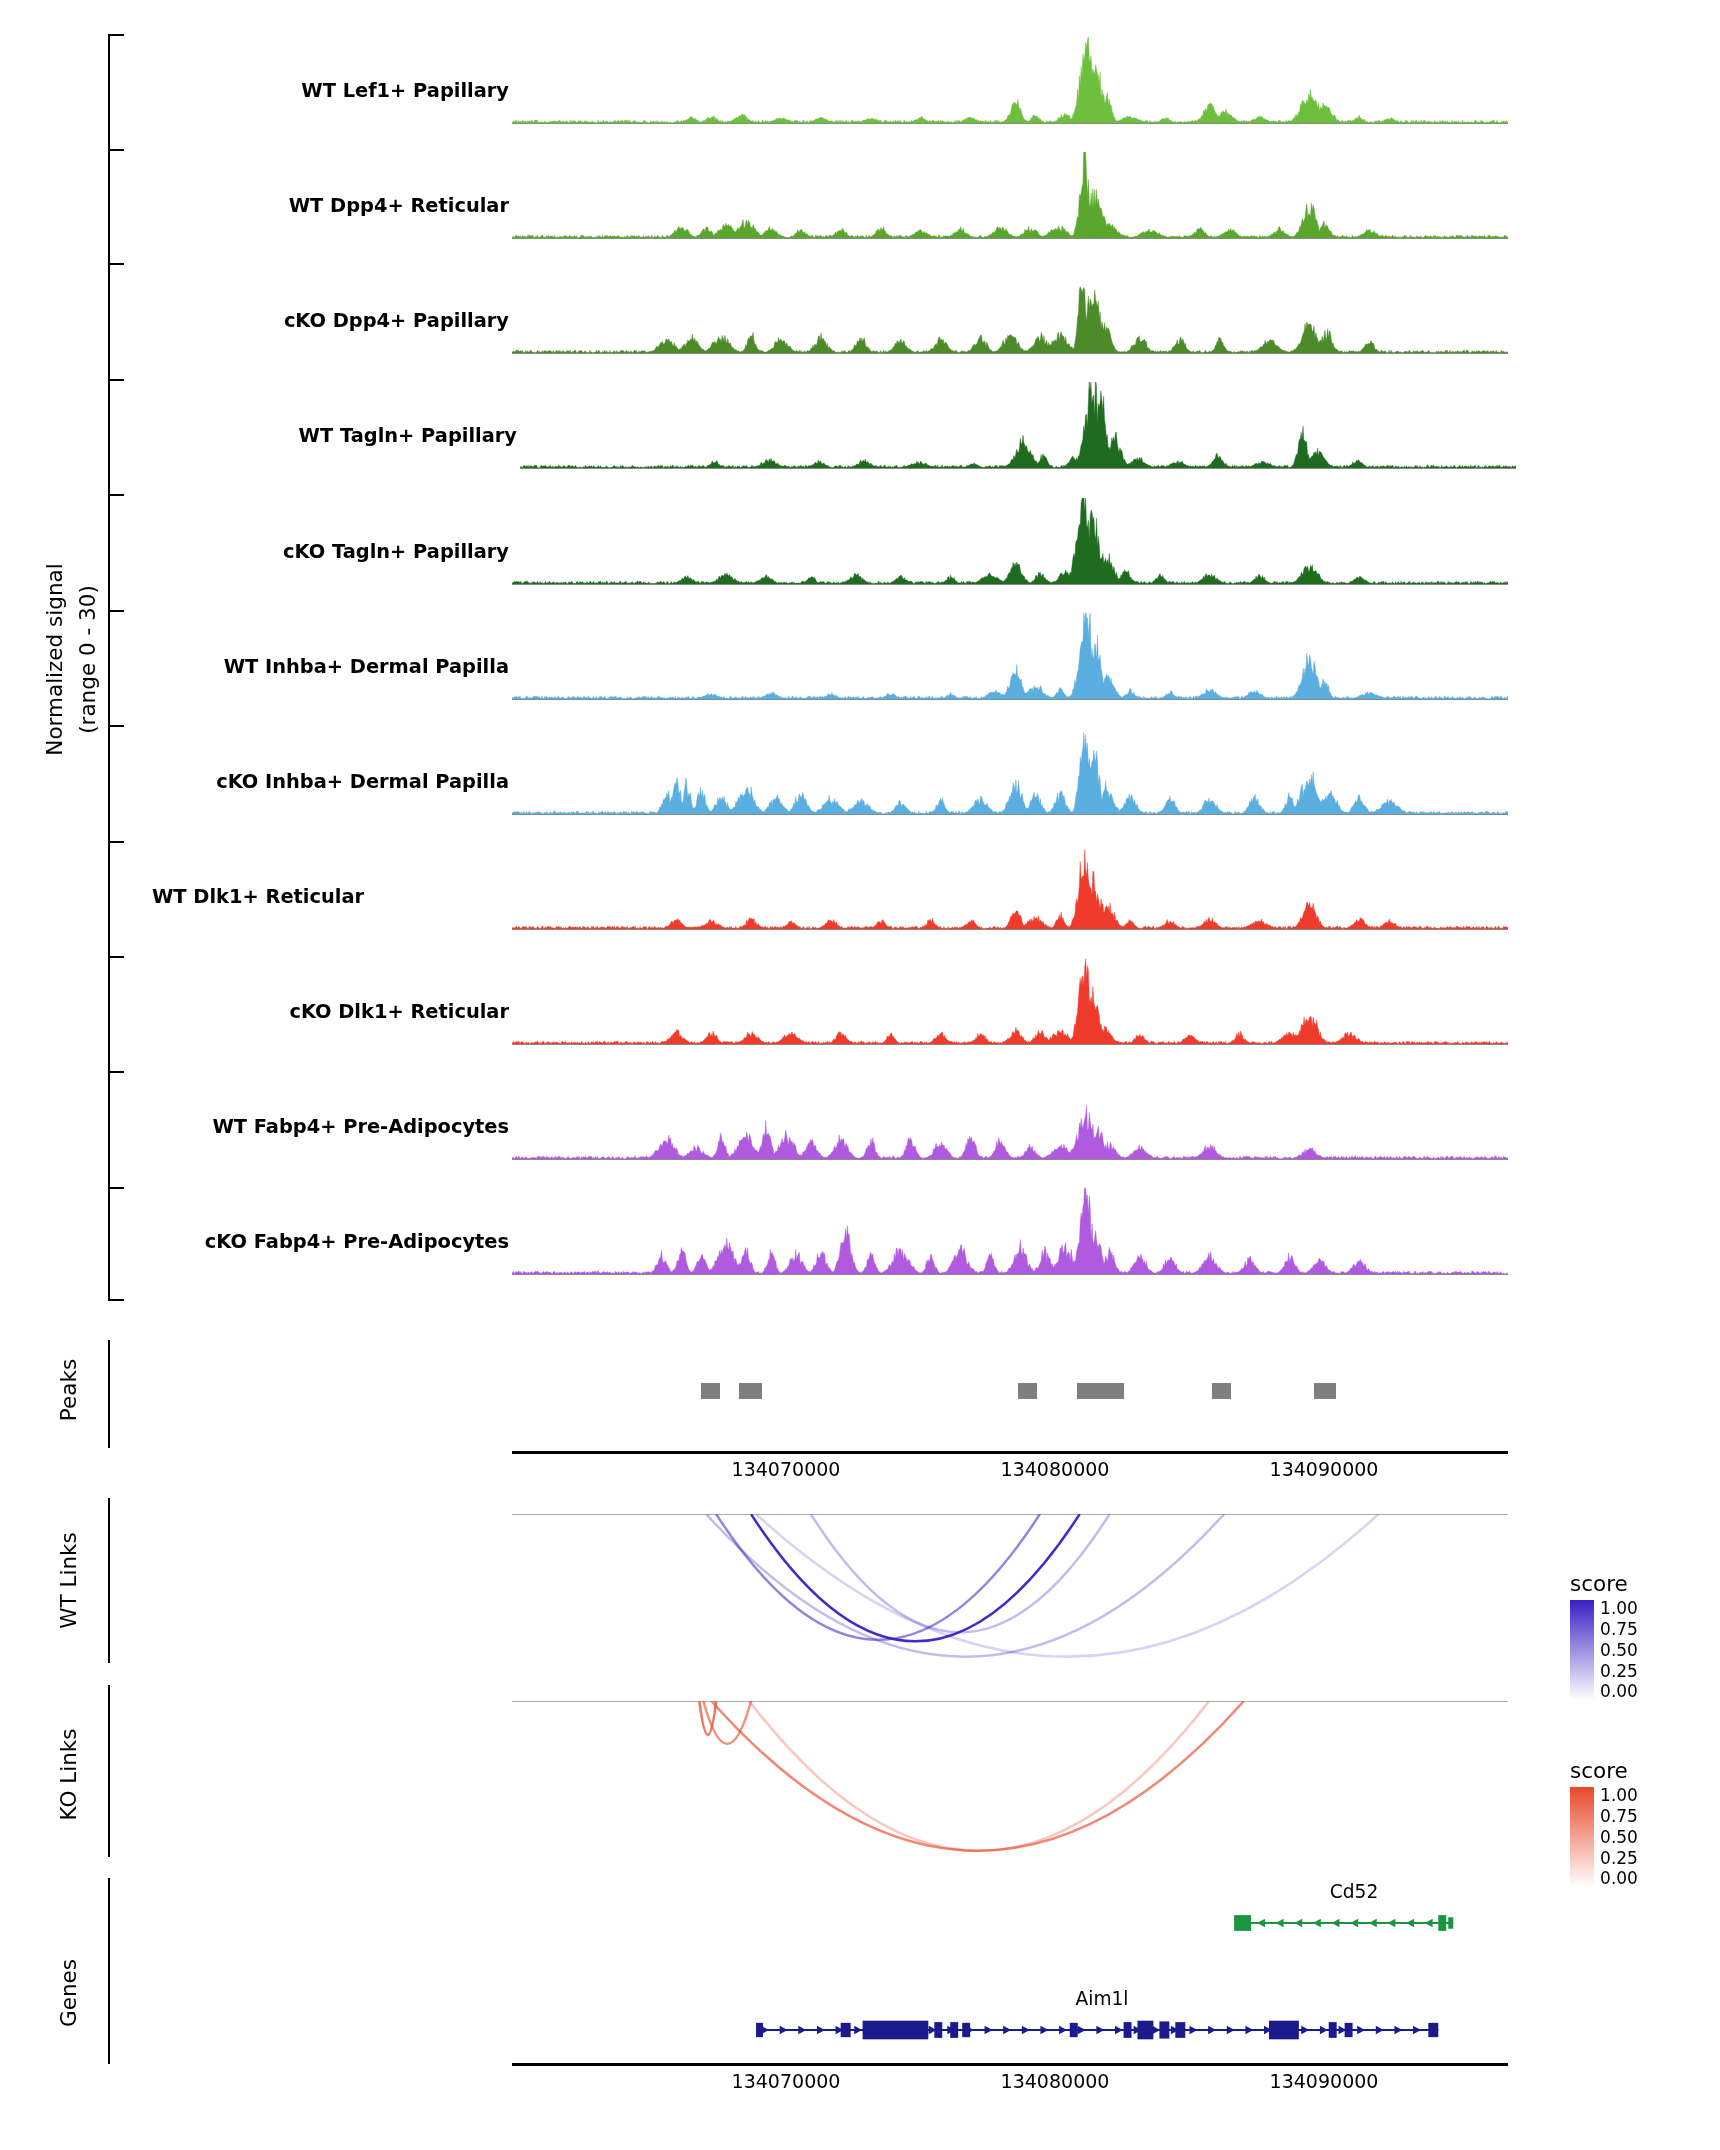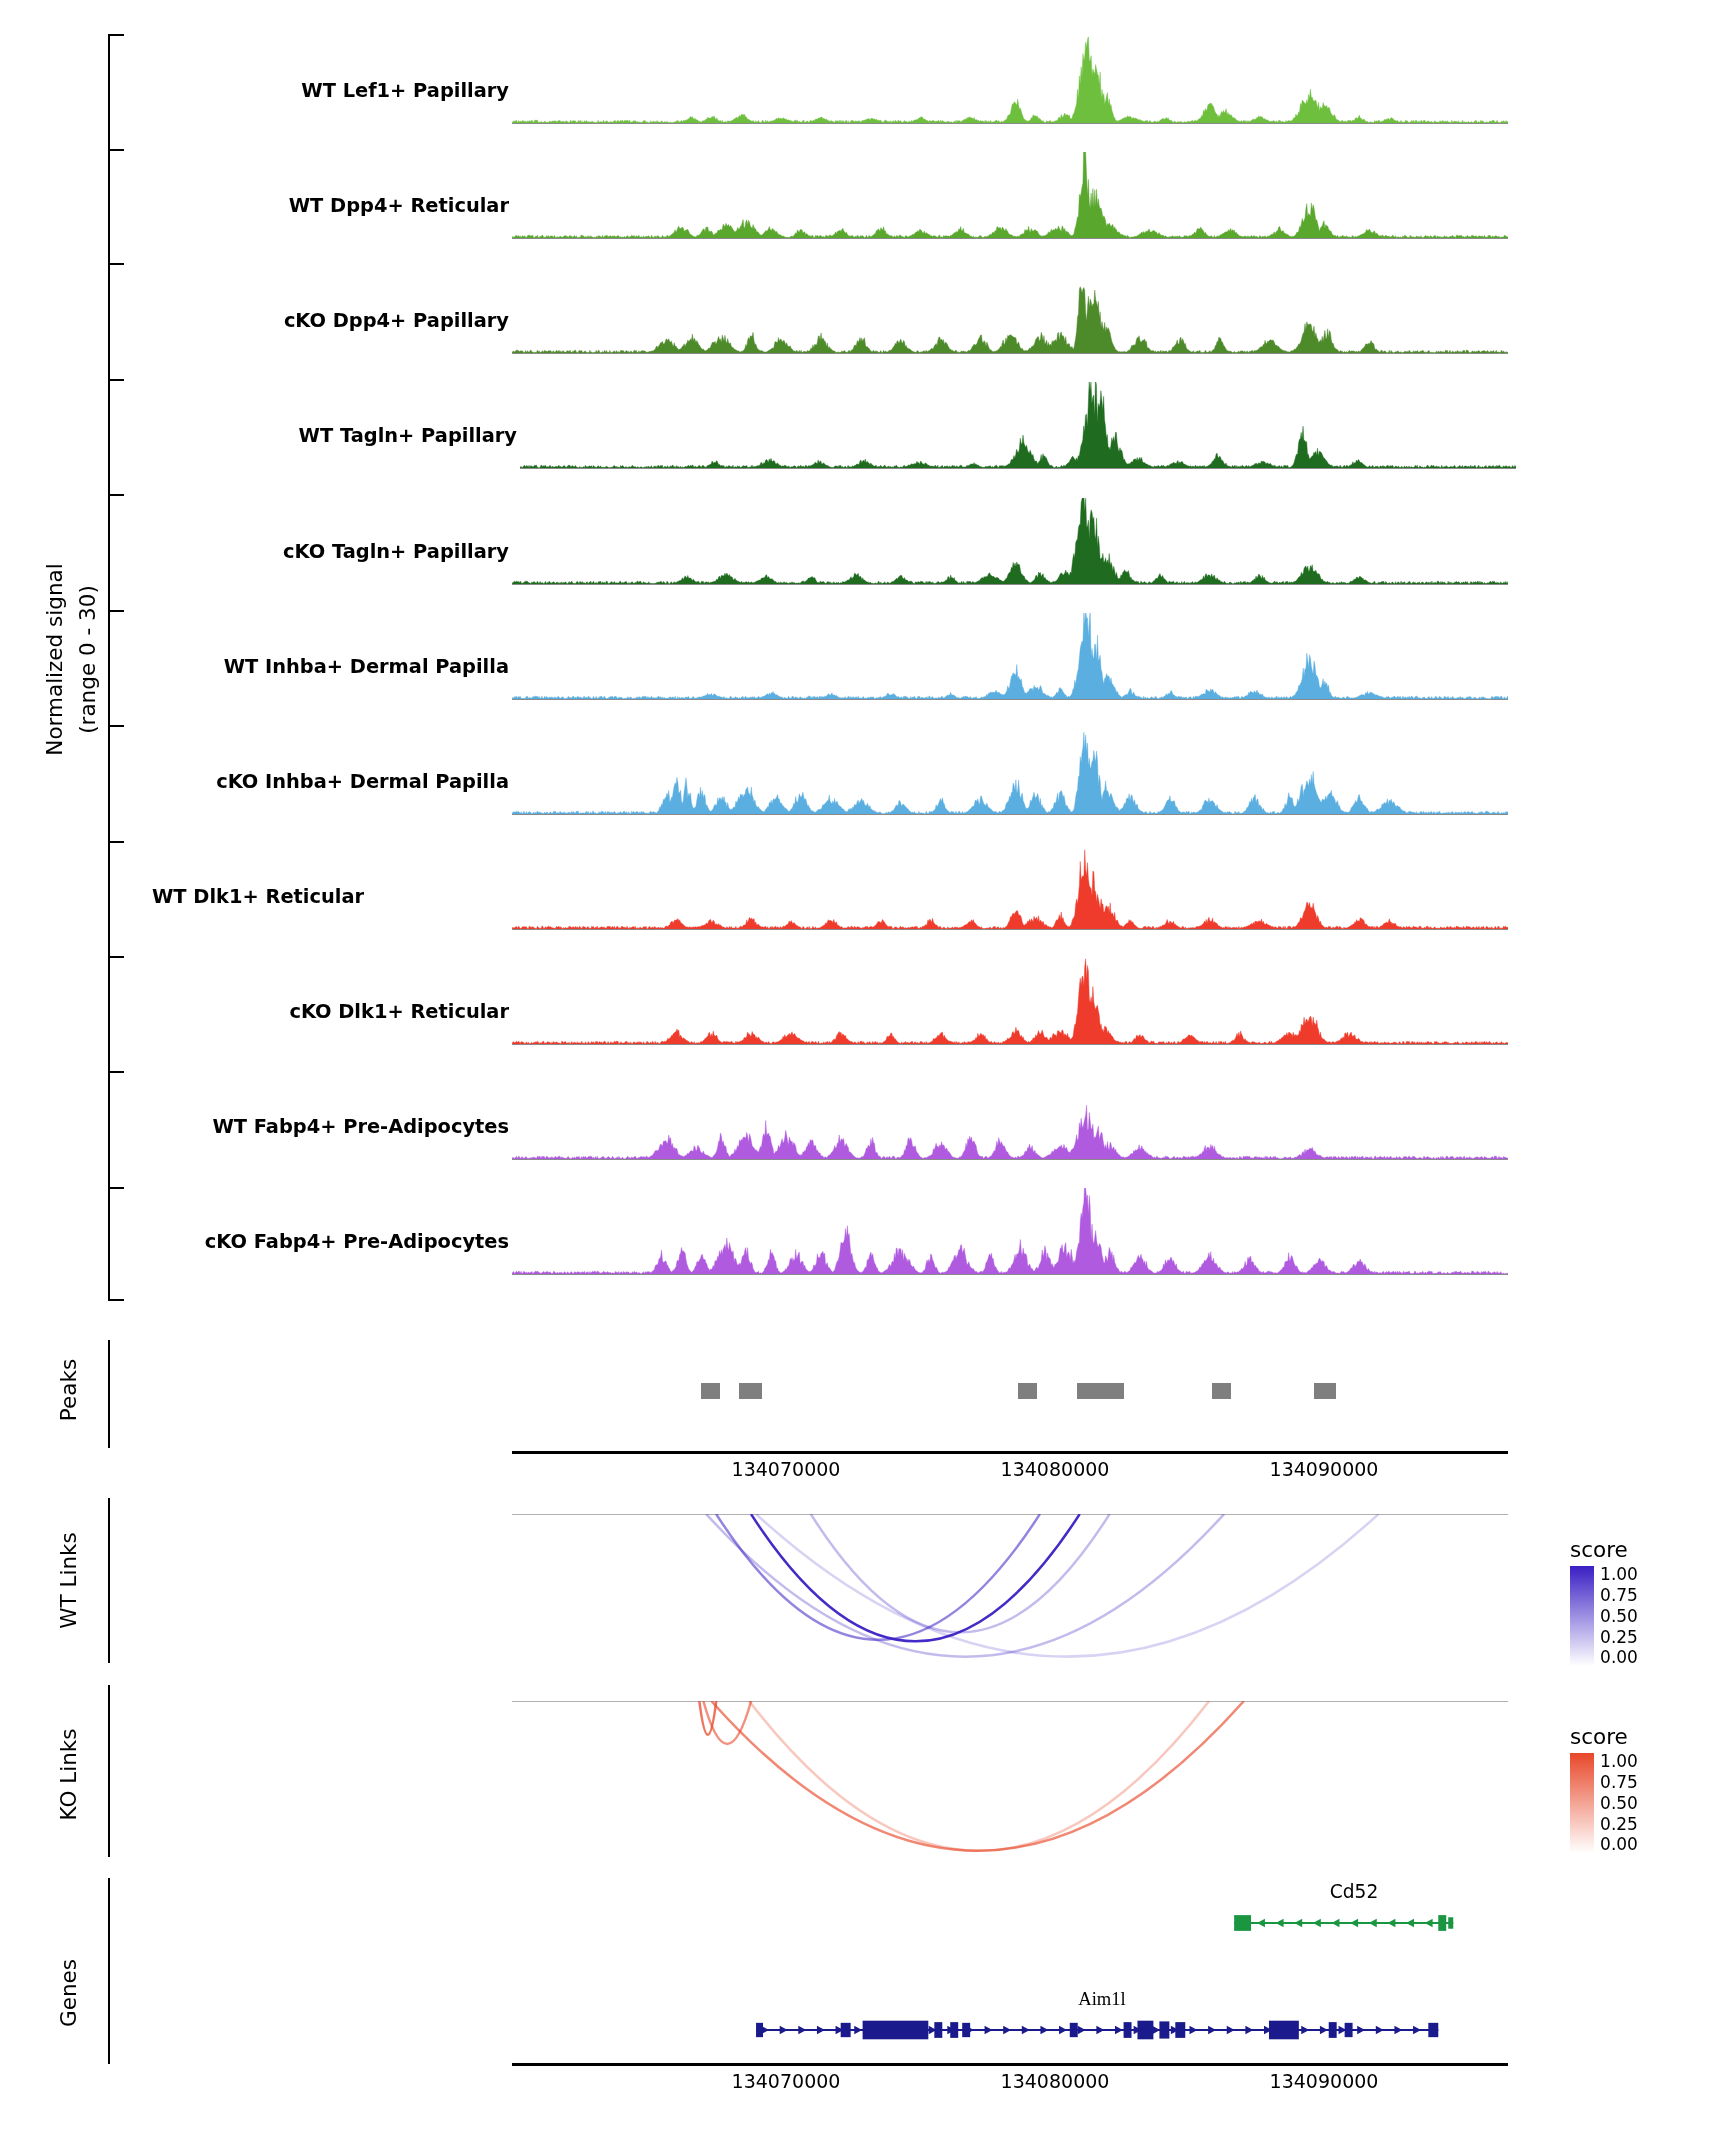--- a/index.html
+++ b/index.html
@@ -89,21 +89,21 @@
   
   .links-top-line {
     position:absolute;
     left:512px;
     width:996px;
     height:1.4px;
     background:#b0b0b0;
   }
 
   
-  .legend { position:absolute; font-size:20px; }
+  .legend { position:absolute; font-size:20px;margin-top:34px; }
   .legend-title { font-size:21.5px; margin-bottom:4.3px; }
   .legend-body { display:flex; flex-direction:row; align-items:flex-start; }
   .legend-bar { width:24.4px; height:100px; border:0; }
   .legend-ticks {
     display:flex; flex-direction:column; justify-content:space-between;
     height:100px; margin-left:5.7px; font-size:17px;
   }
   .legend-ticks span { line-height:1; }
 
   
@@ -400,21 +400,21 @@
           <rect x="778.4" y="12.0" width="11.1" height="20" fill="#1a1a8c"></rect>
           <rect x="853.5" y="11.0" width="11.1" height="22" fill="#1a1a8c"></rect>
           <rect x="872.9" y="9.0" width="22.2" height="26" fill="#1a1a8c"></rect>
           <rect x="903.5" y="10.0" width="13.9" height="24" fill="#1a1a8c"></rect>
           <rect x="925.7" y="11.0" width="13.9" height="22" fill="#1a1a8c"></rect>
           <rect x="1056.4" y="9.0" width="41.7" height="26" fill="#1a1a8c"></rect>
           <rect x="1139.8" y="11.0" width="11.1" height="22" fill="#1a1a8c"></rect>
           <rect x="1162.0" y="12.0" width="11.1" height="20" fill="#1a1a8c"></rect>
           <rect x="1278.8" y="12.0" width="13.9" height="20" fill="#1a1a8c"></rect>
         </svg>
-        <div class="gene-name" style="left: 590px; top: 110px; font-family: Liberation Serif, serif;">Aim1l</div>
+        <div class="gene-name" style="left: 590px; top: 110px;">Aim1l</div>
       </div>
 
     <div class="genome-axis" style="top:185px;"></div>
     <div id="xticks-bottom" class="abs" style="left:512px; top:192px; width:996px; height:29px;">
         <div class="axis-tick-label" style="left: 274px;">134070000</div>
         <div class="axis-tick-label" style="left: 543px;">134080000</div>
         <div class="axis-tick-label" style="left: 812px;">134090000</div>
       </div>
 
   </div>

